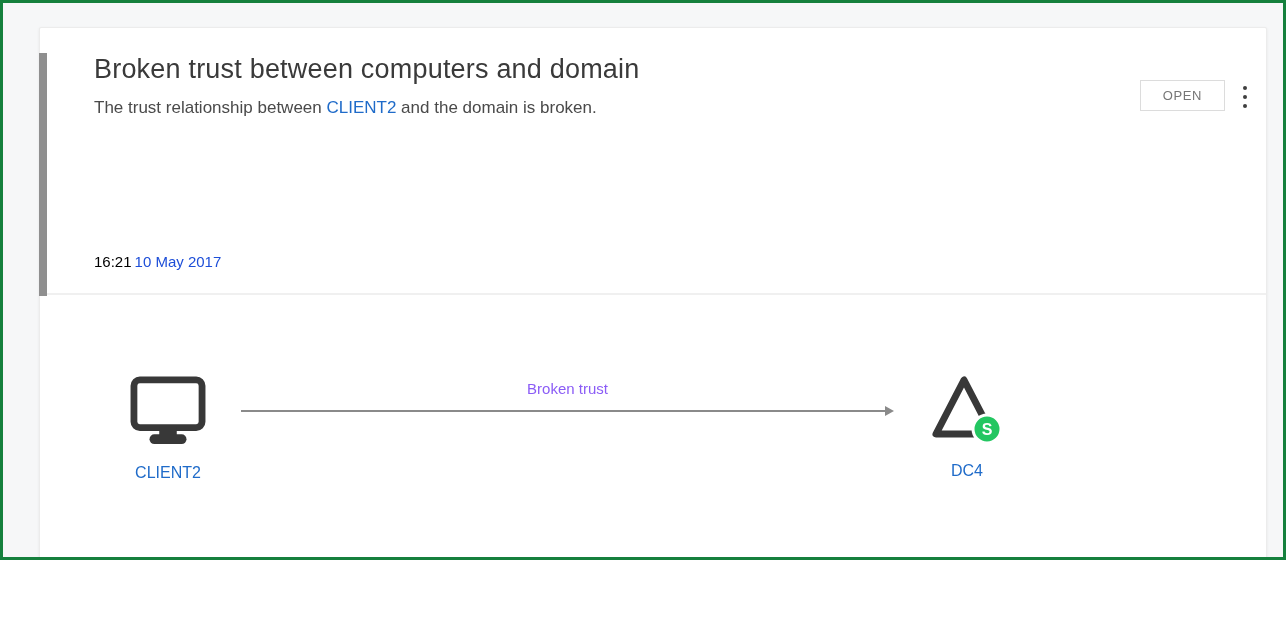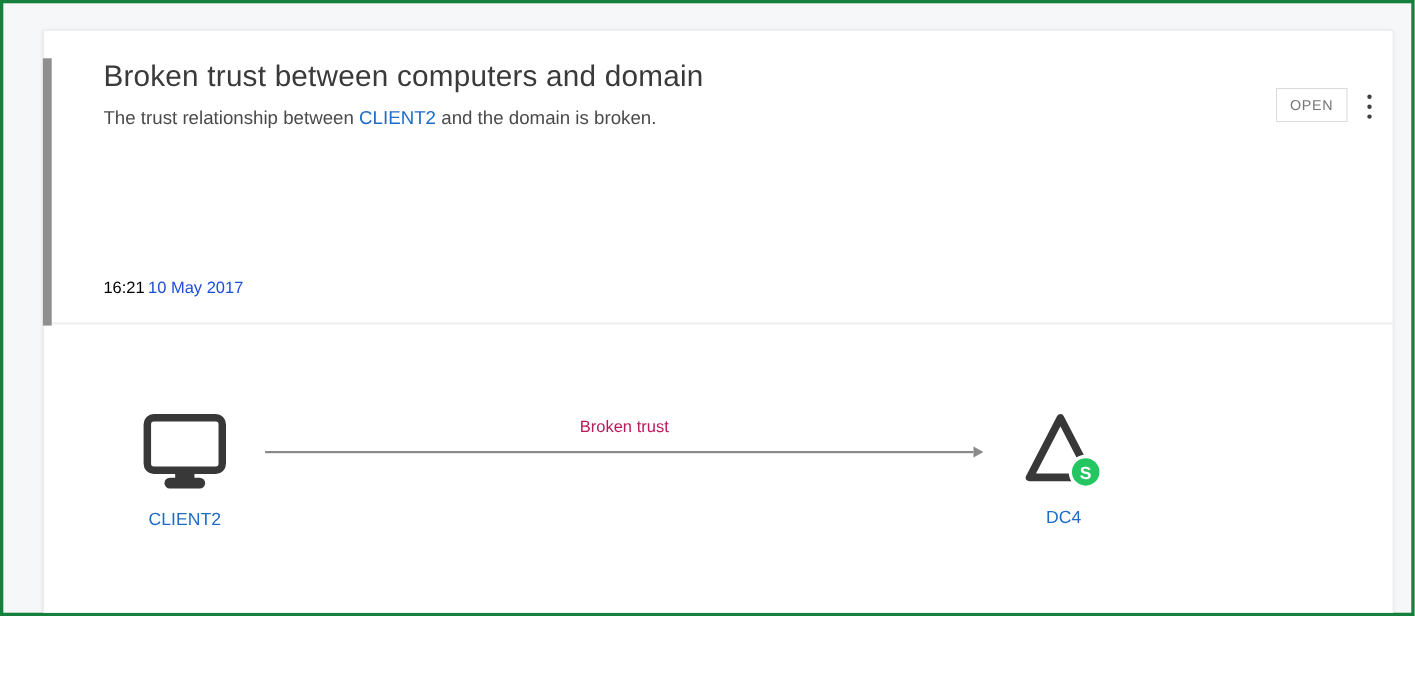--- a/index.html
+++ b/index.html
@@ -23,37 +23,37 @@
   .bullet-marker {
     width:7px; height:7px; border:1.5px solid #5f5f5f; border-radius:50%;
     margin-right:11px; flex:0 0 auto;
   }
   .timestamp { position:absolute; left:54px; top:199px; font-size:15px; }
   .time { color:#000000; margin-right:3px; }
   .date { color:#1d4ed8; }
   .actions { position:absolute; top:26px; right:14px; display:flex; align-items:flex-start; gap:13px; }
   .open-btn {
     background:#ffffff; border:1px solid #dcdcdc; color:#767676;
-    font-size:13px; letter-spacing:0.6px; padding:7px 12px; cursor:pointer;
+    font-size:13px; letter-spacing:0.6px; padding:7px 22px; cursor:pointer;
     font-family:inherit;
   }
   .kebab { display:flex; flex-direction:column; gap:5px; padding:6px 5px; cursor:pointer; }
   .kebab .dot { width:4px; height:4px; background:#3f3f3f; border-radius:50%; }
 
   .diagram { position:relative; height:343px; }
   .node { position:absolute; display:flex; flex-direction:column; align-items:center; }
   .node-label { font-size:16px; color:#1f6bc9; cursor:pointer; text-decoration:none; }
   .node-client { left:88px; top:80px; width:80px; }
   .node-client .node-label { margin-top:17px; }
   .node-dc { left:889px; top:77px; width:76px; }
   .node-dc .node-label { margin-top:16px; }
   .icon-wrap { line-height:0; }
 
   .edge { position:absolute; left:201px; top:85px; width:653px; }
-  .edge-label { text-align:center; font-size:15px; color:#be185d; margin-bottom:13px; }
+  .edge-label { text-align:center; font-size:15px; color:#8b5cf6; margin-bottom:13px; }
   .edge-line { position:relative; height:2px; background:#8a8a8a; width:644px; }
   .edge-line::after {
     content:""; position:absolute; right:-9px; top:-4px;
     border-left:9px solid #8a8a8a; border-top:5px solid transparent; border-bottom:5px solid transparent;
   }
 </style>
 </head>
 <body>
 
 <div class="frame">

